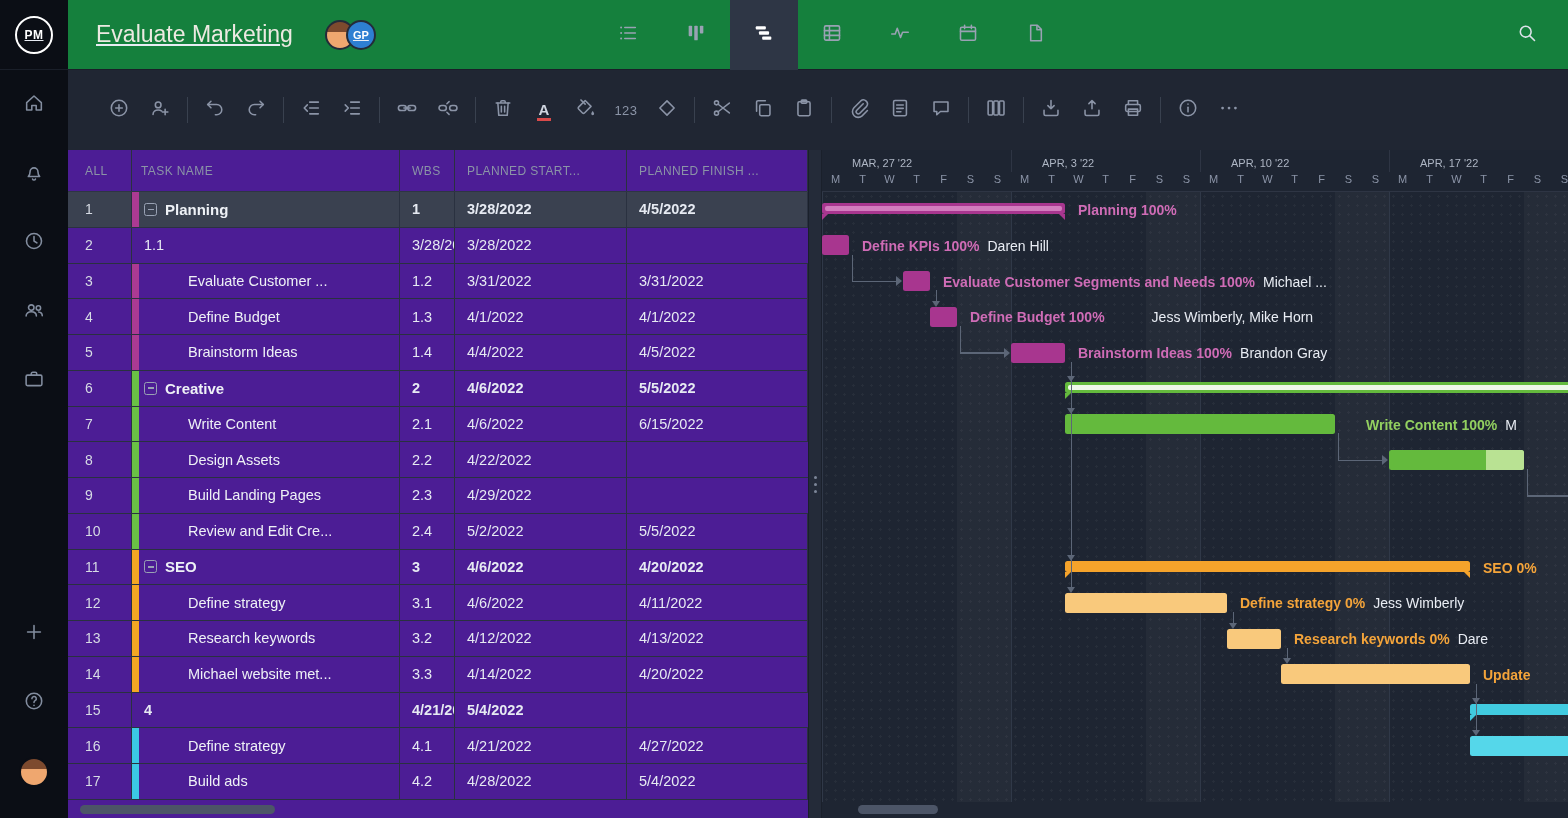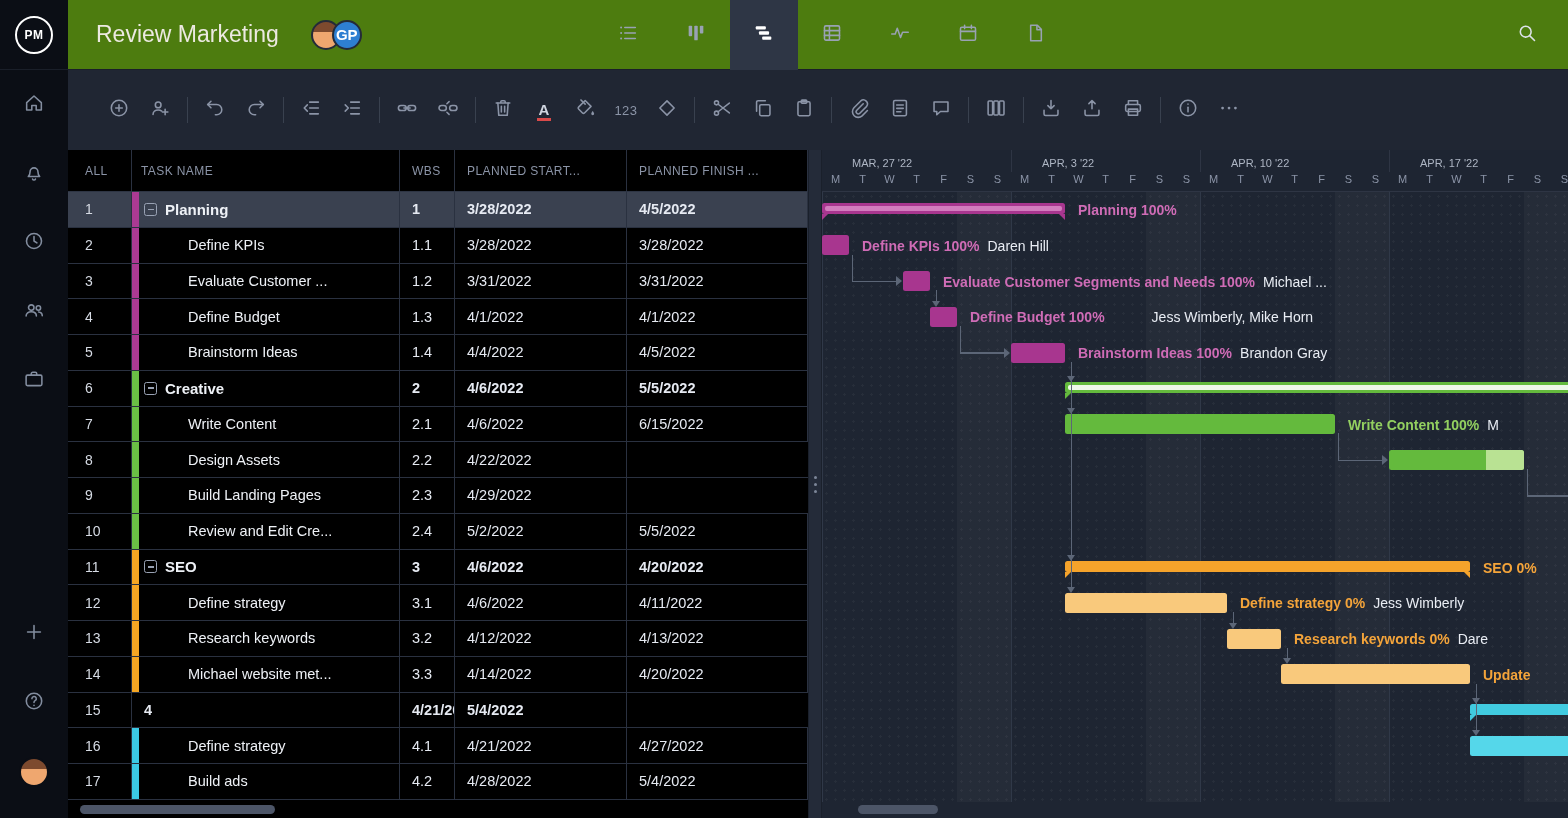--- a/index.html
+++ b/index.html
@@ -1,28 +1,28 @@
 <!DOCTYPE html>
 <html><head>
 <meta charset="utf-8">
 <style>
   * { margin:0; padding:0; box-sizing:border-box; }
   html,body { width:1568px; height:818px; overflow:hidden; background:#12161f;
     font-family:"Liberation Sans", sans-serif; color:#e8ecf3; }
   .app { position:relative; width:1568px; height:818px; display:flex; flex-direction:column; }
 
   
-  .topbar { position:relative; flex:0 0 70px; height:70px; display:flex; align-items:stretch; background:#4d7c0f; border-bottom:1px solid #1a1f29; }
+  .topbar { position:relative; flex:0 0 70px; height:70px; display:flex; align-items:stretch; background:#15803d; border-bottom:1px solid #1a1f29;text-decoration:underline; }
   .logo-block { width:68px; flex:0 0 68px; background:#0b0e15; display:flex; align-items:center; justify-content:center; }
   .logo-circle { width:38px; height:38px; border:2px solid #fff; border-radius:50%; display:flex; align-items:center; justify-content:center; font-weight:bold; font-size:12px; color:#fff; letter-spacing:.5px; }
   .title { font-size:23px; color:#ece9e1; align-self:center; margin-left:28px; font-weight:400; white-space:nowrap; }
   .avatar-stack { display:flex; align-items:center; margin-left:32px; }
   .avatar { width:30px; height:30px; border-radius:50%; border:2px solid #242b39; }
   .avatar.photo { background:linear-gradient(180deg,#7d4a2e 0 38%, #efa76f 38%); }
-  .avatar.initials { background:#2e7fd2; color:#fff; font-size:15px; font-weight:bold; display:flex; align-items:center; justify-content:center; margin-left:-9px; }
+  .avatar.initials { background:#2e7fd2; color:#fff; font-size:11px; font-weight:bold; display:flex; align-items:center; justify-content:center; margin-left:-9px; }
   .view-tabs { position:absolute; left:594px; top:0; height:70px; display:flex; }
   .tab { width:68px; display:flex; align-items:center; justify-content:center; color:#99a2b3; cursor:pointer; }
   .tab.active { background:#2e3645; color:#fff; }
   .search-btn { position:absolute; right:18px; top:0; height:70px; width:46px; display:flex; align-items:center; justify-content:center; color:#dde2ea; }
 
   
   .body { flex:1; display:flex; min-height:0; }
   .sidebar { width:68px; flex:0 0 68px; background:#0b0e15; display:flex; flex-direction:column; align-items:center; }
   .side-top, .side-bottom { display:flex; flex-direction:column; align-items:center; width:100%; }
   .side-bottom { margin-top:auto; padding-bottom:12px; }
@@ -35,21 +35,21 @@
   .tool-group { display:flex; align-items:center; gap:15px; padding:0 14px; }
   .tool-sep { width:1px; height:26px; background:#39414f; }
   .tool-btn { width:26px; height:26px; display:flex; align-items:center; justify-content:center; color:#8b94a7; cursor:pointer; }
   .a-under { font-weight:bold; font-size:15px; line-height:1.1; color:#cfd5e0; border-bottom:3px solid #d94a4a; padding:0 2px; }
   .n123 { font-size:13px; color:#8b94a7; letter-spacing:.5px; }
 
   
   .content { flex:1; display:flex; min-height:0; position:relative; }
 
   
-  .table-pane { width:740px; flex:0 0 740px; display:flex; flex-direction:column; background:#000000; position:relative; }
+  .table-pane { width:740px; flex:0 0 740px; display:flex; flex-direction:column; background:#4c1d95; position:relative; }
   .t-header { flex:0 0 42px; height:42px; display:grid; grid-template-columns:64px 268px 55px 172px 1fr; align-items:center; border-bottom:1px solid #2e3544; color:#8b94a7; font-size:12px; letter-spacing:.4px; }
   .t-header > div { height:100%; display:flex; align-items:center; border-right:1px solid #2a3140; padding-left:12px; white-space:nowrap; overflow:hidden; }
   .t-header > .hnum { padding-left:17px; }
   .t-header > .htask { padding-left:9px; }
   .t-body { flex:1; overflow:hidden; font-size:14.5px; position:relative; }
   .trow { height:35.75px; display:grid; grid-template-columns:64px 268px 55px 172px 1fr; border-bottom:1px solid #2a3140; }
   .trow.selected { background:#3a4150; }
   .trow > .cell { height:100%; display:flex; align-items:center; border-right:1px solid #2a3140; overflow:hidden; white-space:nowrap; }
   .cell.num { padding-left:17px; font-size:14px; color:#d6dbe4; }
   .cell.wbs, .cell.datecell { padding-left:12px; color:#e6eaf2; }
@@ -97,21 +97,21 @@
 </style>
 </head>
 <body>
 
 <div class="app">
 
   <div class="topbar">
     <div class="logo-block">
       <div class="logo-circle">PM</div>
     </div>
-    <div class="title">Review Marketing</div>
+    <div class="title">Evaluate Marketing</div>
     <div class="avatar-stack">
         <div class="avatar photo"></div>
         <div class="avatar initials" style="background: rgb(46, 127, 210);">GP</div>
       </div>
     <div class="view-tabs">
         <div class="tab">
           <span><svg width="22" height="22" viewBox="0 0 24 24" fill="none" stroke="currentColor" stroke-width="1.7" stroke-linecap="round" stroke-linejoin="round">
               <circle cx="4.5" cy="6" r="1.1" fill="currentColor" stroke="none"></circle>
               <path d="M8.5 6H20"></path>
               <circle cx="4.5" cy="12" r="1.1" fill="currentColor" stroke="none"></circle>
@@ -423,25 +423,20 @@
                   <span class="stripe" style="background: rgb(171, 58, 147);"></span>
                   <span class="colbox"></span>
                   <span class="tname">Planning</span>
                 </div>
                 <div class="cell wbs">1</div>
                 <div class="cell datecell">3/28/2022</div>
                 <div class="cell datecell">4/5/2022</div>
               </div>
               <div class="trow">
                 <div class="cell num">2</div>
-                <div class="cell namecell">
-                  <span class="stripe" style="background: rgb(171, 58, 147);"></span>
-                  <span class="indent"></span>
-                  <span class="tname">Define KPIs</span>
-                </div>
                 <div class="cell wbs">1.1</div>
                 <div class="cell datecell">3/28/2022</div>
                 <div class="cell datecell">3/28/2022</div>
               </div>
               <div class="trow">
                 <div class="cell num">3</div>
                 <div class="cell namecell">
                   <span class="stripe" style="background: rgb(171, 58, 147);"></span>
                   <span class="indent"></span>
                   <span class="tname">Evaluate Customer ...</span>
@@ -675,21 +670,21 @@
               <div class="bar task" style="left: 189px; width: 54px; top: 150.5px; background: rgb(168, 54, 143);"></div>
               <div class="bar-label" style="left: 256px; top: 150px;">
                 <b style="color: rgb(207, 108, 182);">Brainstorm Ideas 100%</b>
                 <span>Brandon Gray</span>
               </div>
               <div class="bar summary" style="left: 243px; width: 810px; top: 189.75px; background: rgb(100, 186, 61);">
                 <span class="scap" style="left: 0px; border-top: 6px solid rgb(100, 186, 61); border-right: 6px solid transparent;"></span>
                 <span class="sstripe" style="background: rgb(239, 248, 234);"></span>
               </div>
               <div class="bar task" style="left: 243px; width: 270px; top: 222px; background: rgb(100, 186, 61);"></div>
-              <div class="bar-label" style="left: 526px; top: 221.5px;">
+              <div class="bar-label" style="left: 544px; top: 221.5px;">
                 <b style="color: rgb(147, 208, 96);">Write Content 100%</b>
                 <span>M</span>
               </div>
               <div class="bar task" style="left: 567px; width: 135px; top: 257.75px; background: rgb(100, 186, 61);">
                 <span class="prest" style="width: 28%; background: rgb(185, 226, 147);"></span>
               </div>
               <div class="bar summary" style="left: 243px; width: 405px; top: 368.5px; background: rgb(245, 163, 43);">
                 <span class="scap" style="left: 0px; border-top: 6px solid rgb(245, 163, 43); border-right: 6px solid transparent;"></span>
                 <span class="scap" style="right: 0px; border-top: 6px solid rgb(245, 163, 43); border-left: 6px solid transparent;"></span>
               </div>

